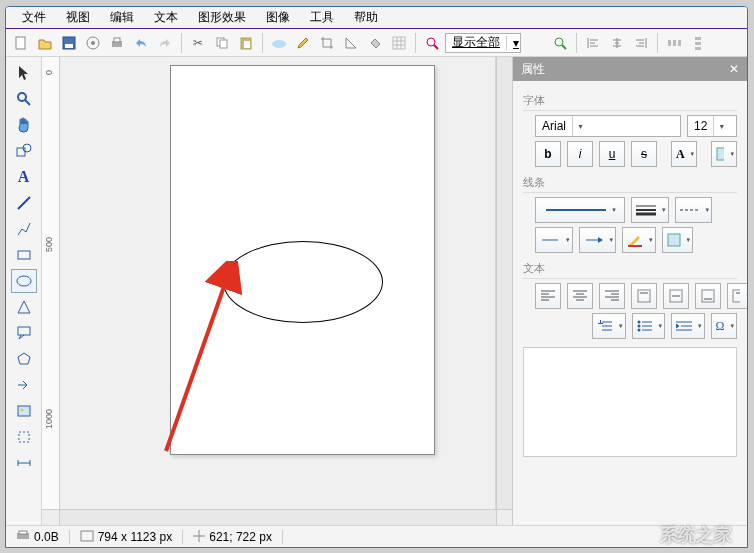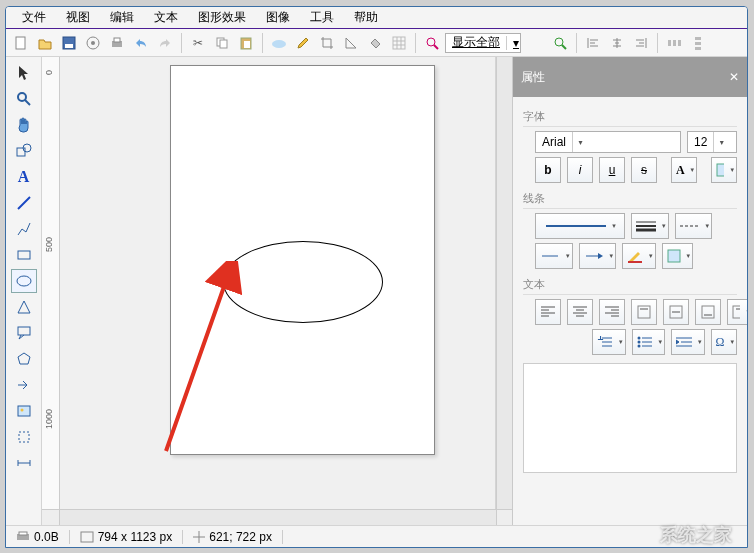--- a/index.html
+++ b/index.html
@@ -49,36 +49,36 @@
 .canvas-row{display:flex; flex:1; min-height:0; position:relative;}
 .canvas-scroll{ flex:1; background:#f0f0f0; position:relative; overflow:hidden; border-right:1px solid #d4d4d4;}
 .page{ position:absolute; left:110px; top:8px; width:265px; height:390px; background:#fff; border:1px solid #888; box-shadow:2px 2px 4px rgba(0,0,0,.15);}
 .ellipse{ position:absolute; left:52px; top:175px; width:160px; height:82px; border:1px solid #000; border-radius:50%;}
 .arrow-svg{position:absolute; left:-25px; top:195px; pointer-events:none;}
 .vscroll{ width:16px; background:#e8e8e8; border-left:1px solid #ccc;}
 .hscroll{ height:16px; background:#e8e8e8; border-top:1px solid #ccc;}
 
 
 .props { width:235px; background:#f4f4f4; border-left:1px solid #c9c9c9; display:flex; flex-direction:column;}
-.props-header{ height:40px; background:#9c9c9c; color:#fff; display:flex; align-items:center; padding:0 8px; justify-content:space-between;}
+.props-header{ height:24px; background:#9c9c9c; color:#fff; display:flex; align-items:center; padding:0 8px; justify-content:space-between;}
 .props-body{ flex:1; overflow-y:auto; padding:6px 10px;}
 .grp{ margin-bottom:8px; }
 .grp-label{ color:#888; font-size:11px; margin:6px 0 4px; border-bottom:1px solid #ddd; padding-bottom:2px;}
 .row{ display:flex; gap:6px; margin:4px 0; align-items:center;padding-left:12px;}
 .combo{ display:flex; align-items:center; background:#fff; border:1px solid #b0b0b0; height:22px; }
 .combo span{ padding:0 6px;}
 .combo .dd{ width:16px; height:100%; border-left:1px solid #ccc; display:flex;align-items:center;justify-content:center;font-size:8px;color:#555;}
 .pbtn{ min-width:26px; height:26px; border:1px solid #b0b0b0; background:linear-gradient(#fff,#eef2f6); display:flex;align-items:center;justify-content:center; padding:0 4px;}
 .pbtn.dd{ padding-right:2px; gap:3px;}
 .pbtn.dd::after{content:"▾"; font-size:7px; color:#555; margin-left:3px;}
 .preview{ height:110px; background:#fff; border:1px solid #ccc;}
 
 
 .status { height:22px; background:#f4f4f4; border-top:1px solid #d4d4d4; display:flex; align-items:center; font-size:11px;}
-.status .cell{ padding:0 10px; border-right:1px solid #ccc; display:flex;align-items:center;gap:4px;}
+.status .cell{ padding:0 10px; border-right:1px solid #ccc; display:flex;align-items:flex-start;gap:4px;}
 
 .watermark{ position:absolute; right:22px; bottom:6px; color:rgba(255,255,255,.7); font-size:18px; font-weight:bold; text-shadow:0 0 3px rgba(0,0,0,.5); pointer-events:none;}
 svg{display:block;}
 </style>
 </head>
 <body>
 
 <div class="window">
 
 

